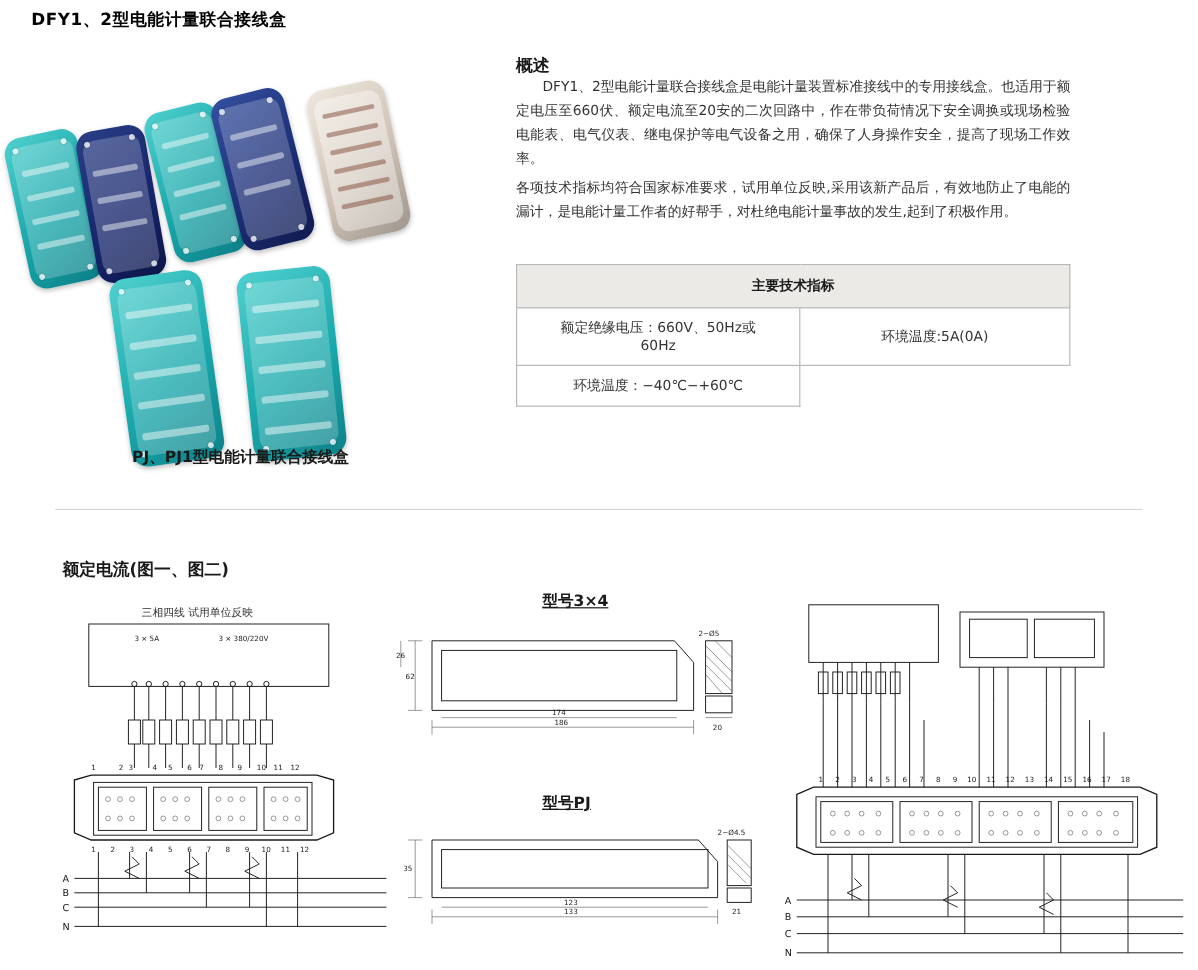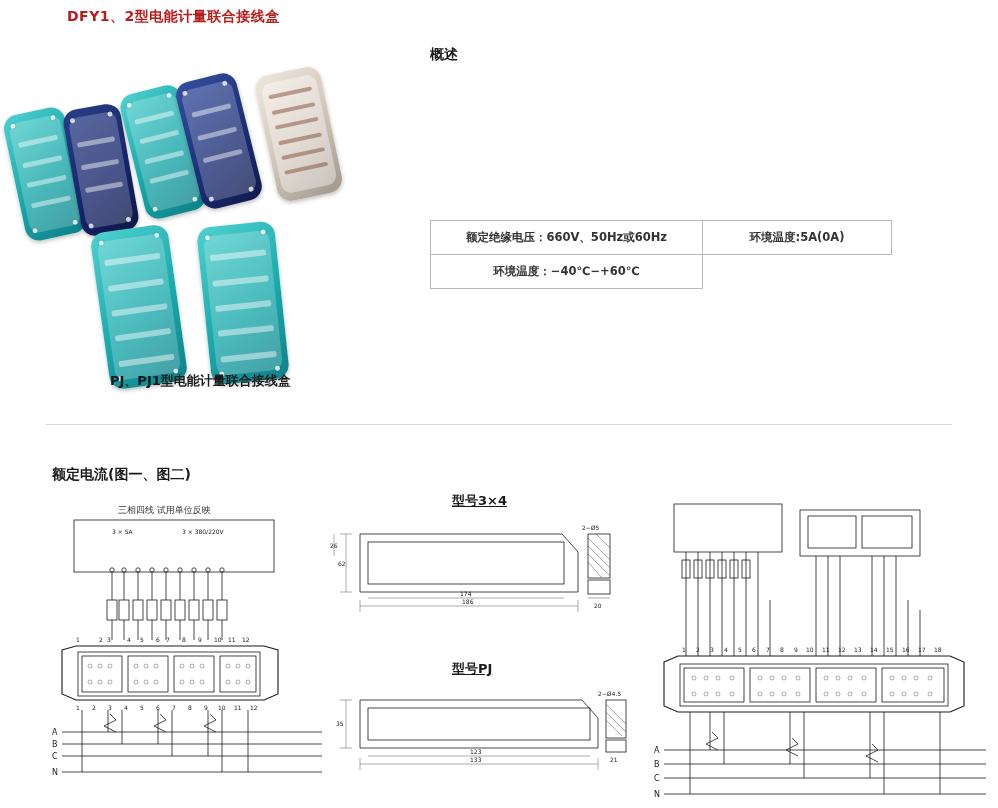--- a/index.html
+++ b/index.html
@@ -9,23 +9,22 @@
     font-family:"DejaVu Sans","Liberation Sans",sans-serif;
     color:#231f20;
     overflow:hidden;
     position:relative;
   }
   .page{position:relative;width:998px;height:808px;}
 
   
   .prod-title{
     position:absolute;left:26px;top:8px;
-    font-size:14px;font-weight:bold;color:#b91c1c;
+    font-size:14px;font-weight:bold;color:#000000;
     letter-spacing:.5px;
-    margin-left:41px;
   }
 
   
   .photo-area{
     position:absolute;left:8px;top:32px;width:400px;height:340px;
   }
   .dev{
     position:absolute;
     border-radius:14px;
     box-shadow:0 2px 4px rgba(0,0,0,.25);
@@ -77,22 +76,21 @@
 
   
   .spec-table{
     position:absolute;left:430px;top:220px;width:462px;
     border-collapse:collapse;
     font-size:11.5px;color:#333;
   }
   .spec-table td{
     border:1px solid #b9b9b9;
     text-align:center;
-    padding:9px 4px;
-    font-weight:bold;
+    padding:9px 22px;
   }
   .spec-table tr.head td{
     background:#eceae7;font-weight:bold;color:#1a1a1a;padding:10px 4px;
   }
 
   
   .divider{
     position:absolute;left:46px;top:424px;width:906px;height:1px;
     background:#d8d8d8;
   }
@@ -213,23 +211,30 @@
       <div class="term" style="left:14%;top:34%;width:72%;height:6px"></div>
       <div class="term" style="left:14%;top:50%;width:72%;height:6px"></div>
       <div class="term" style="left:14%;top:66%;width:72%;height:6px"></div>
       <div class="term" style="left:14%;top:82%;width:72%;height:6px"></div>
     </div>
   </div>
 
   <div class="photo-caption">PJ、PJ1型电能计量联合接线盒</div>
 
   <div class="sec-title">概述</div>
+  <div class="body-text">
+    <p class="indent">DFY1、2型电能计量联合接线盒是电能计量装置标准接线中的专用接线盒。也适用于额定电压至660伏、额定电流至20安的二次回路中，作在带负荷情况下安全调换或现场检验电能表、电气仪表、继电保护等电气设备之用，确保了人身操作安全，提高了现场工作效率。</p>
+    <p>各项技术指标均符合国家标准要求，试用单位反映,采用该新产品后，有效地防止了电能的漏计，是电能计量工作者的好帮手，对杜绝电能计量事故的发生,起到了积极作用。</p>
+  </div>
 
   <table class="spec-table">
     <tbody>
+        <tr class="head">
+      <td colspan="2">主要技术指标</td>
+    </tr>
     <tr>
       <td>额定绝缘电压：660V、50Hz或60Hz</td>
       <td style="width:180px">环境温度:5A(0A)</td>
     </tr>
     <tr>
       <td>环境温度：−40℃−+60℃</td>
       <td style="border-left:none;border-right:none;border-bottom:none;background:#fff"></td>
     </tr>
   </tbody>
     </table>

